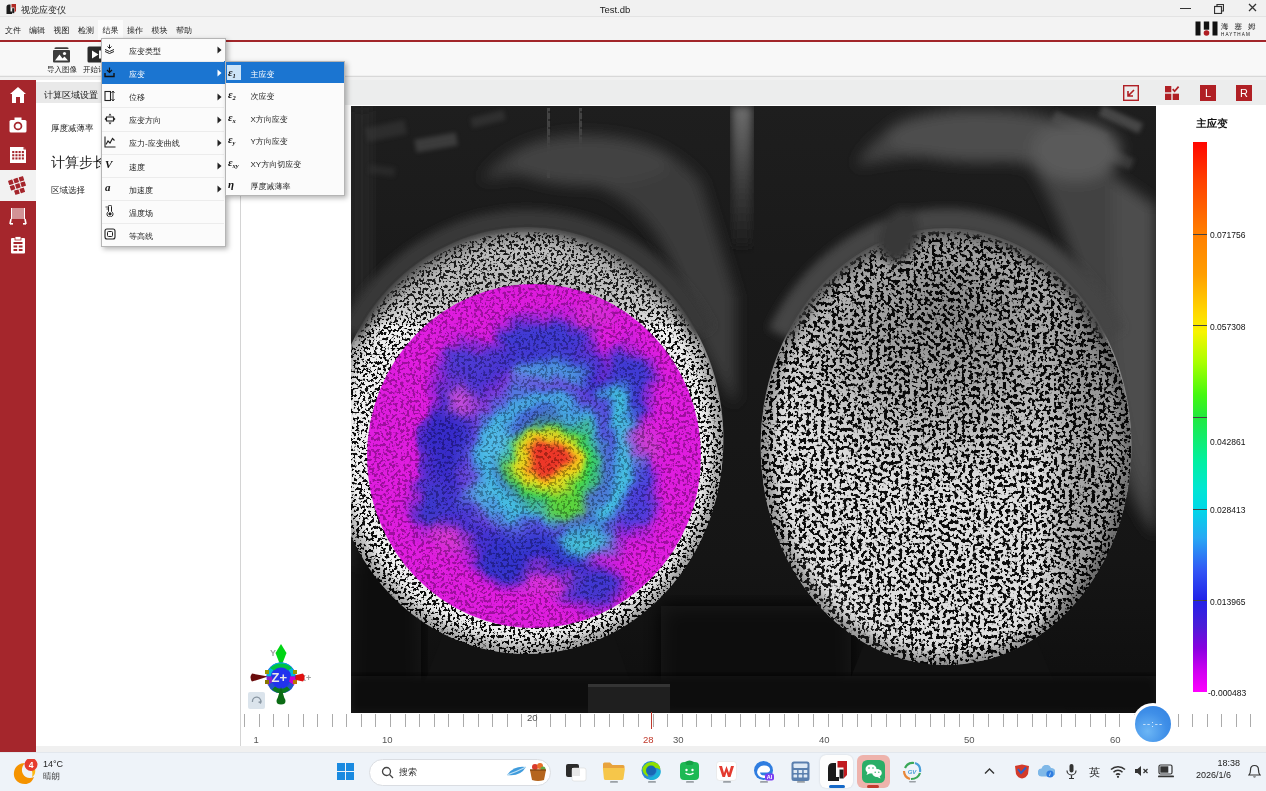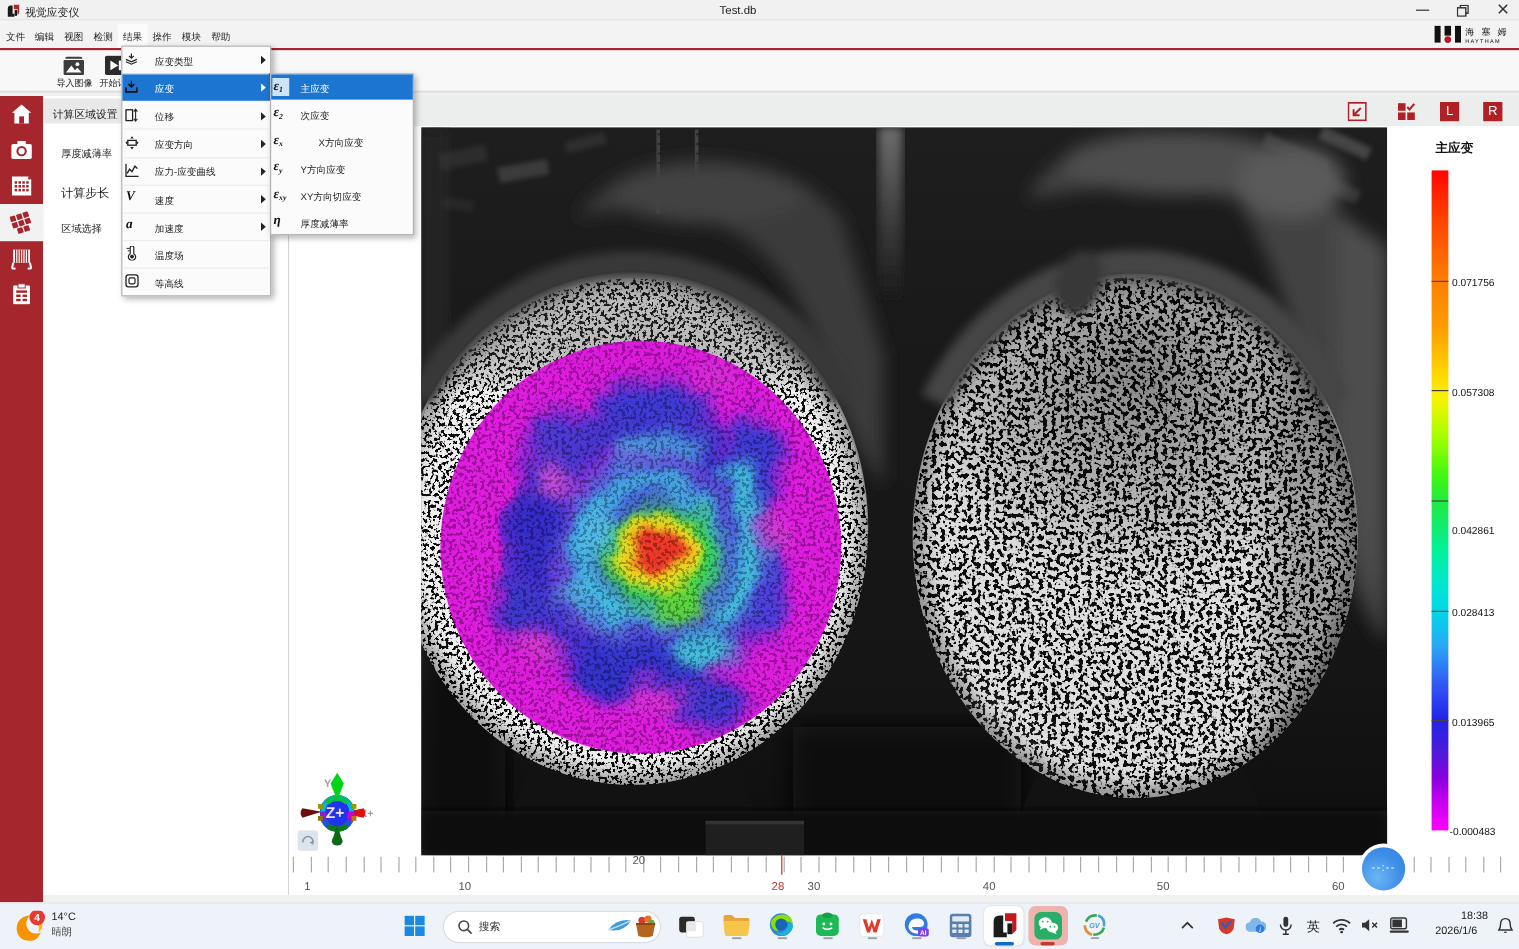--- a/index.html
+++ b/index.html
@@ -139,21 +139,21 @@
         <rect x="9.8" y="9.5" width="3.7" height="2"></rect>
     <rect x="4.5" y="13" width="3.7" height="2"></rect>
         <rect x="9.8" y="13" width="3.7" height="2"></rect>
   </g>
 </svg>
 
 <div class="abs" style="left:36px;top:80px;width:204px;height:666px;background:#ffffff;"></div>
 <div class="abs" style="left:36px;top:82px;width:95px;height:21px;background:#e9e9e9;"></div>
 <div class="abs cjk" style="left:44px;top:88.5px;font-size:9px;">计算区域设置</div>
 <div class="abs cjk" style="left:51px;top:123px;font-size:8.5px;">厚度减薄率</div>
-<div class="abs cjk" style="left:51px;top:154px;font-size:10px;">计算步长</div>
+<div class="abs cjk" style="left:51px;top:154px;font-size:14px;">计算步长</div>
 <div class="abs cjk" style="left:51px;top:185px;font-size:8.5px;">区域选择</div>
 <div class="abs" style="left:240px;top:80px;width:1px;height:666px;background:#d4d4d4;"></div>
 
 <div class="abs" style="left:241px;top:80px;width:1025px;height:666px;background:#ffffff;"></div>
 <div class="abs" style="left:241px;top:80px;width:1025px;height:24.5px;background:#eceded;"></div>
 
 <svg class="abs" style="left:1123px;top:85px" width="16" height="16" viewBox="0 0 16 16">
   <rect x="0.7" y="0.7" width="14.6" height="14.6" fill="none" stroke="#b02025" stroke-width="1.4"></rect>
   <path d="M11 5 L5 11 M5 6 L5 11 L10 11" stroke="#b02025" stroke-width="1.6" fill="none"></path>
 </svg>
@@ -571,21 +571,21 @@
 <div class="abs" style="left:225.7px;top:61.9px;width:118.6px;height:21.2px;background:#1b75d1;"></div>
 <div class="abs" style="left:226.5px;top:64.8px;width:14px;height:15px;background:#cde4f7;"></div>
 <div class="eps abs" style="left:228px;top:65.5px;">ε<span>1</span></div>
 <div class="eps abs" style="left:228px;top:88px;">ε<span>2</span></div>
 <div class="eps abs" style="left:228px;top:110.5px;">ε<span>x</span></div>
 <div class="eps abs" style="left:228px;top:133px;">ε<span>y</span></div>
 <div class="eps abs" style="left:228px;top:155.5px;">ε<span>xy</span></div>
 <div class="eps abs" style="left:228px;top:178px;">η</div>
 <div class="abs" style="left:250.5px;top:68.5px;font-size:8px;color:#fff;">主应变</div>
 <div class="abs cjk" style="left:250.5px;top:91px;font-size:8px;">次应变</div>
-<div class="abs cjk" style="left:250.5px;top:113.5px;font-size:8px;margin-left:15px;">X方向应变</div>
+<div class="abs cjk" style="left:250.5px;top:113.5px;font-size:8px;">X方向应变</div>
 <div class="abs cjk" style="left:250.5px;top:136px;font-size:8px;">Y方向应变</div>
 <div class="abs cjk" style="left:250.5px;top:158.5px;font-size:8px;">XY方向切应变</div>
 <div class="abs cjk" style="left:250.5px;top:181px;font-size:8px;">厚度减薄率</div>
 
 <div class="abs" style="left:0;top:752px;width:1266px;height:39px;background:#eef3f9;border-top:1px solid #e2e7ed;"></div>
 
 <svg class="abs" style="left:12px;top:759px" width="27" height="26" viewBox="0 0 27 26">
   <path d="M13 25 C5 25 1 19 2 13 C3 7 8 4 13 4 C10 7 9 11 11 15 C13 19 18 20 22 18 C20 23 17 25 13 25 Z" fill="#f59300"></path>
   <path d="M13 4 C17 3 22 5 23 10 C24 14 22 17 20 18 C21 14 20 10 17 8 C15 6.5 13.5 5 13 4 Z" fill="#fdb913"></path>
   <circle cx="19" cy="5.5" r="6.5" fill="#e63b2e"></circle>

